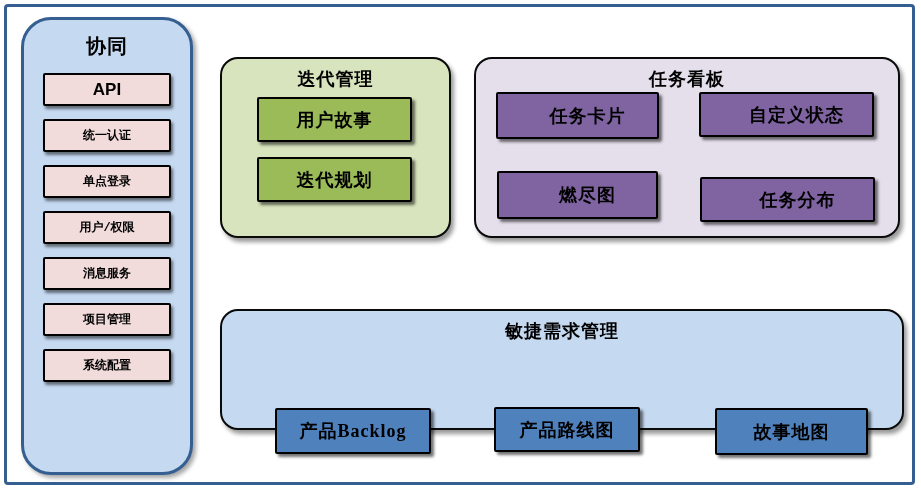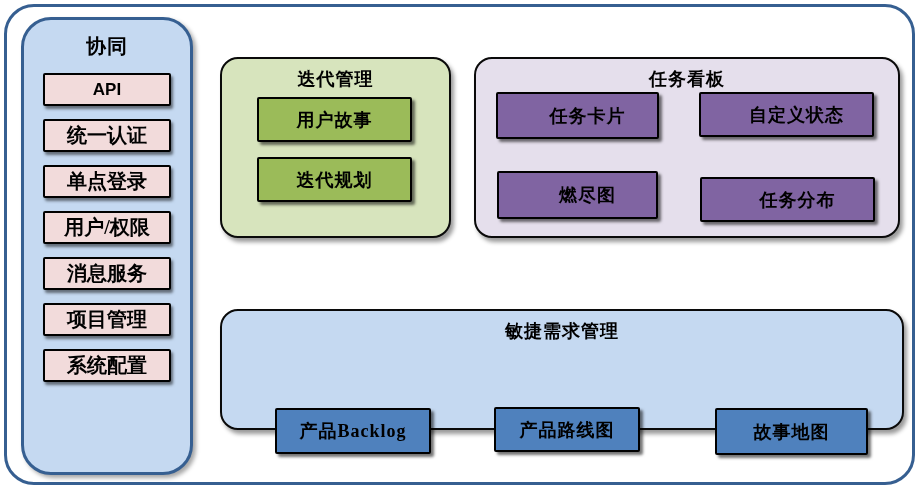--- a/index.html
+++ b/index.html
@@ -9,21 +9,21 @@
     position: relative;
     font-family: "Liberation Sans", sans-serif;
     color: #000;
     overflow: hidden;
   }
   .frame {
     position: absolute; left: 4px; top: 4px;
     width: 911px; height: 481px;
     box-sizing: border-box;
     border: 3px solid var(--frame_border, #365F91);
-    border-radius: 30px;
+    border-radius: 4px;
     background: #ffffff;
   }
   
   .sidebar {
     position: absolute; left: 14px; top: 10px;
     width: 172px; height: 458px;
     box-sizing: border-box;
     background: var(--sidebar_bg, #C5D9F1);
     border: 3px solid var(--sidebar_border, #365F91);
     border-radius: 30px;
@@ -41,22 +41,22 @@
     display: flex; flex-direction: column; gap: 13px;
   }
   .pbox {
     box-sizing: border-box;
     height: 33px;
     background: var(--pink_box, #F2DBDB);
     border: 2px solid var(--box_border, #000000);
     border-radius: 2px;
     box-shadow: 2px 3px 3px rgba(0,0,0,0.5);
     display: flex; align-items: center; justify-content: center;
-    font-family: Liberation Serif, serif;
-    font-weight: bold; font-size: 20px;
+    font-family: Liberation Mono, monospace;
+    font-weight: bold; font-size: 12px;
   }
   .latin { font-family: "Liberation Sans", sans-serif; font-size: 17px; }
   
   .panel {
     position: absolute;
     box-sizing: border-box;
     border: 2px solid #0a0a0a;
     border-radius: 18px;
     box-shadow: 3px 4px 4px rgba(0,0,0,0.4);
   }

